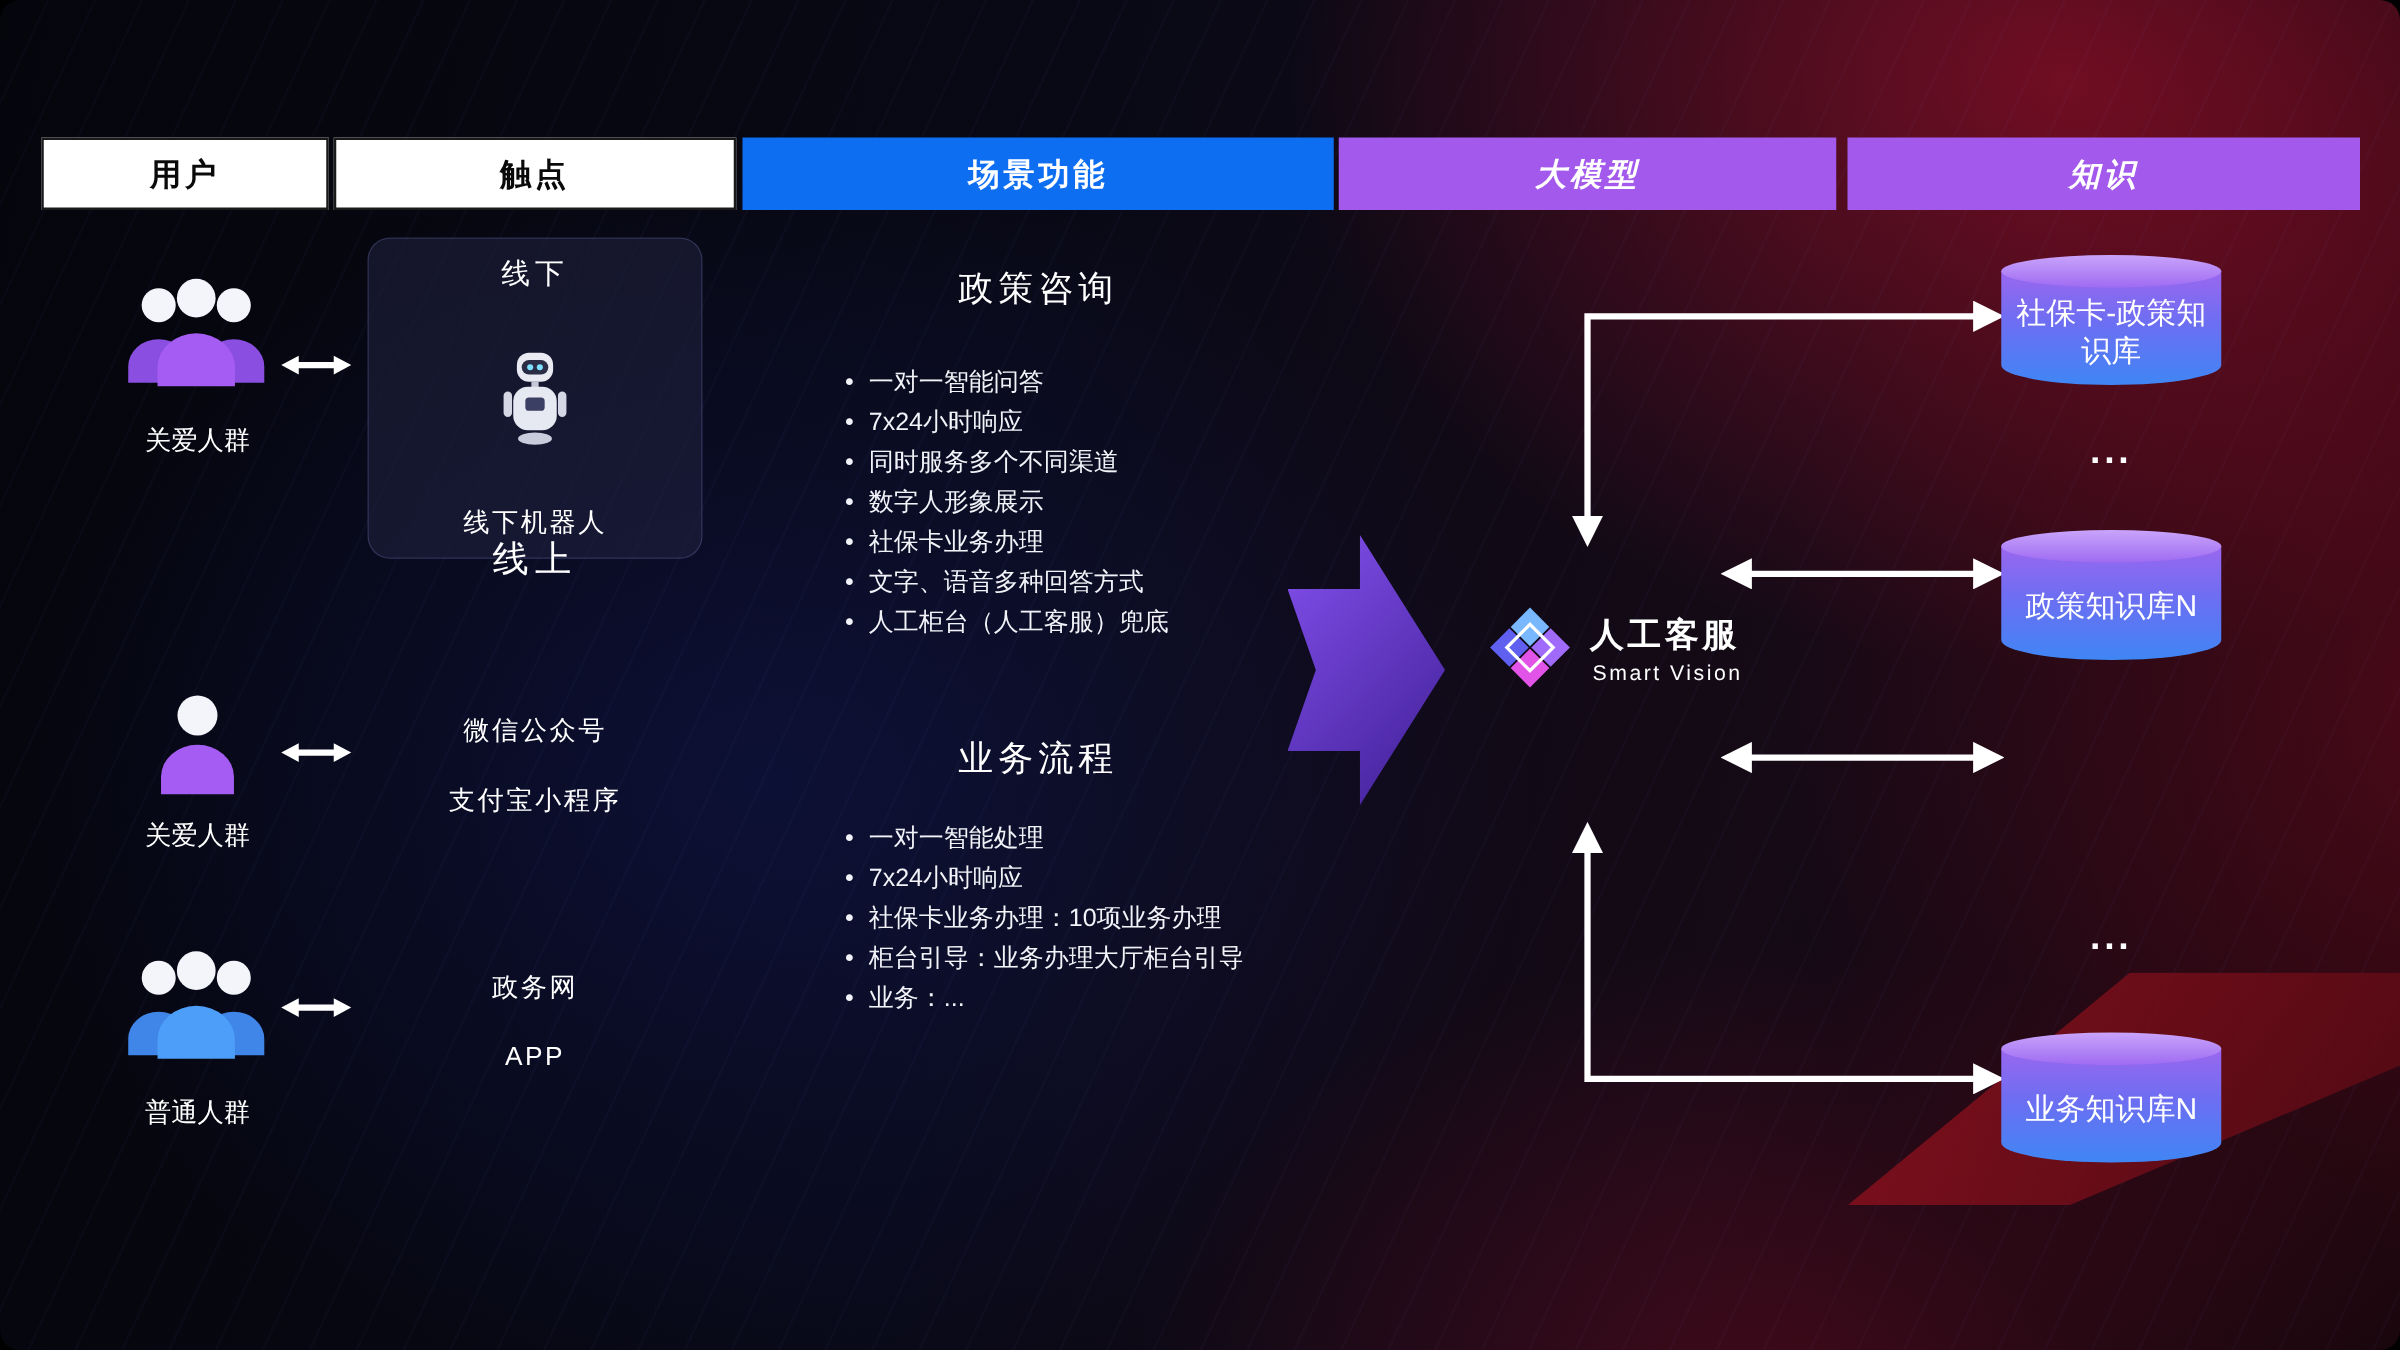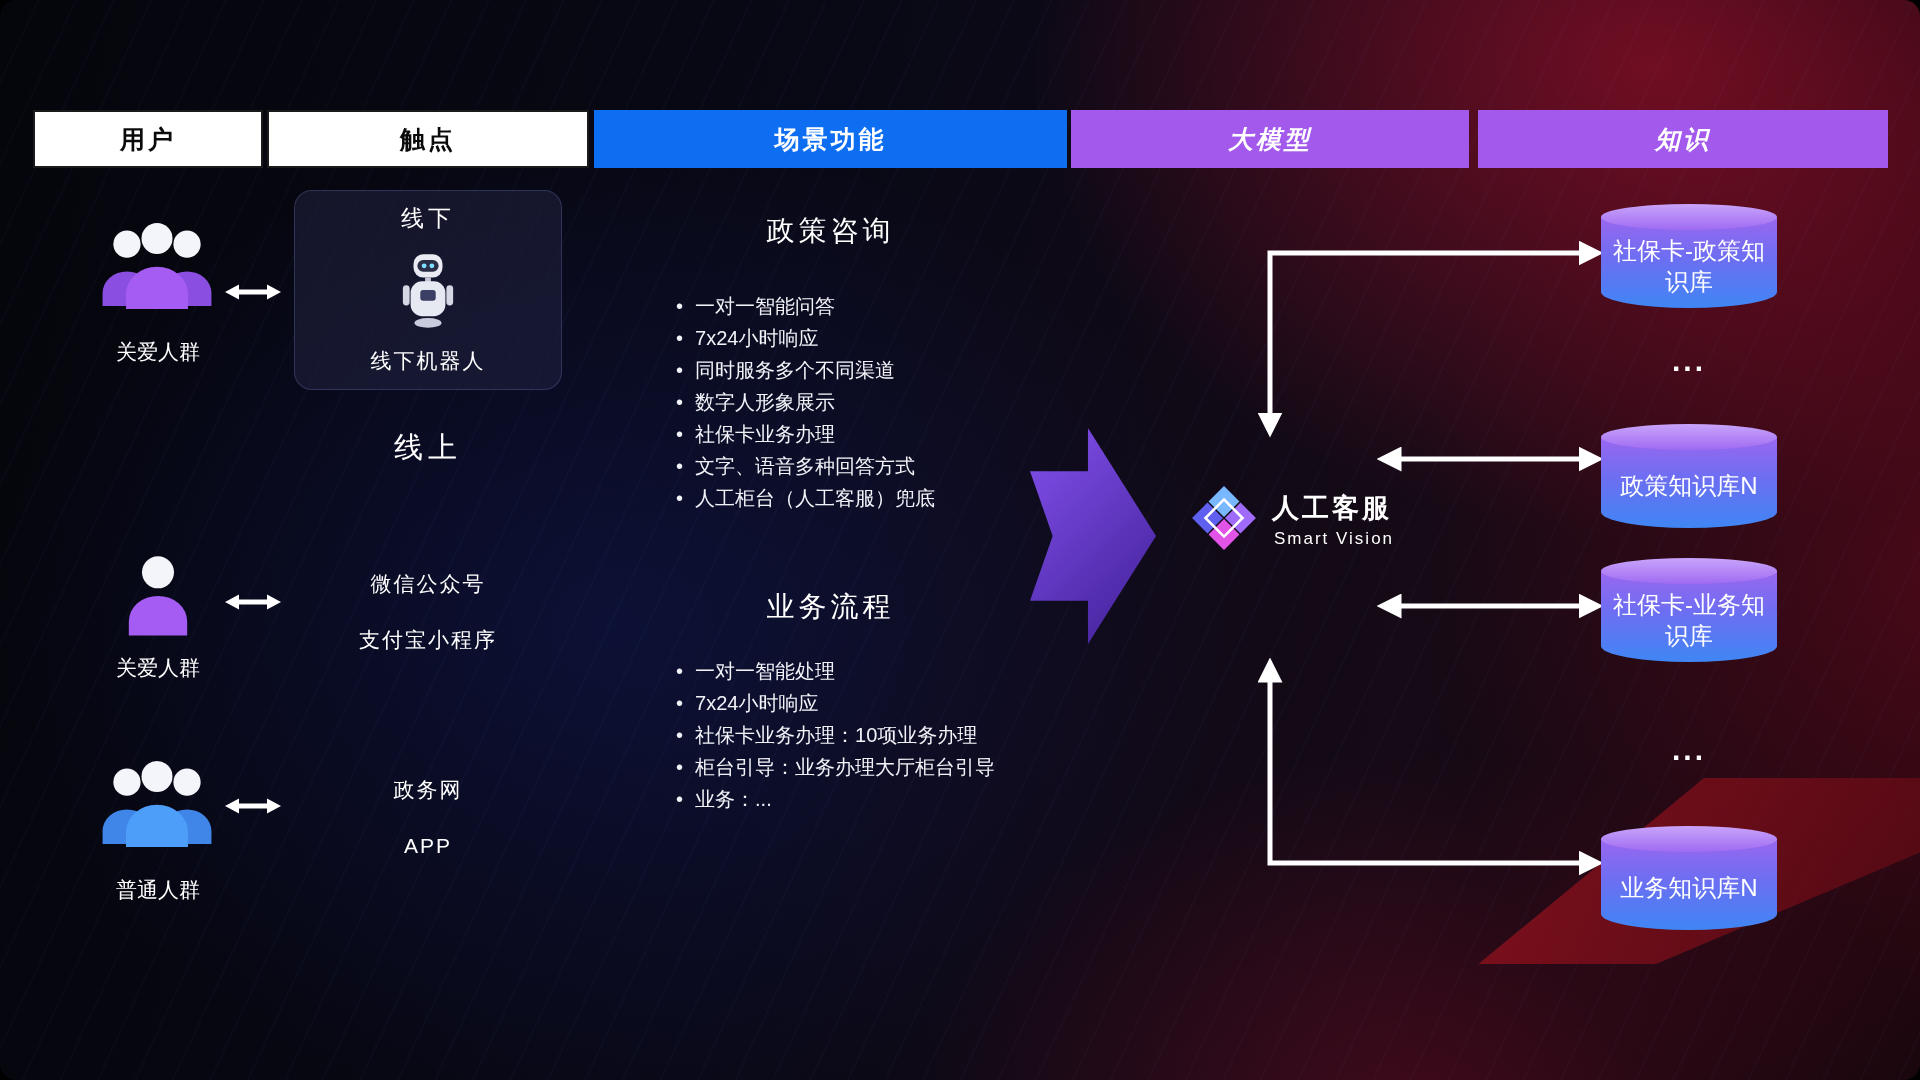--- a/index.html
+++ b/index.html
@@ -30,21 +30,21 @@
     font-size:25px;font-weight:700;letter-spacing:3px;box-sizing:border-box;
   }
   .hdr-white{background:#ffffff;color:#0a0a0a;border:2px solid #1a1a1a;}
   .hdr-blue{background:#0d6ef2;color:#fff;}
   .hdr-purple{background:#a259ec;color:#fff;font-style:italic;}
 
   .user-label{position:absolute;width:200px;text-align:center;font-size:21px;color:#fff;}
   .icon-abs{position:absolute;}
 
   .offline-box{
-    position:absolute;left:294px;top:190px;width:268px;height:200px;
+    position:absolute;left:294px;top:190px;width:268px;height:257px;
     background:rgba(32,34,64,0.55);border:1px solid rgba(130,140,210,0.25);border-radius:18px;
     display:flex;flex-direction:column;align-items:center;justify-content:space-between;
     padding:12px 0 14px;box-sizing:border-box;
   }
   .offline-title{font-size:23px;letter-spacing:4px;}
   .offline-robot-label{font-size:21px;letter-spacing:2px;}
   .tp-item{position:absolute;left:294px;width:268px;text-align:center;font-size:21px;color:#fff;letter-spacing:2px;}
   .tp-online-title{font-size:29px;letter-spacing:5px;}
 
   .scene-title{position:absolute;left:594px;width:473px;text-align:center;font-size:28px;font-weight:500;letter-spacing:4px;}
@@ -209,24 +209,19 @@
     <div class="db-body"></div>
     <div class="db-top"></div>
     <div class="db-label">社保卡-政策知识库</div>
   </div>
   <div class="dots" style="top:344px;">...</div>
   <div class="db" style="top:424px;">
     <div class="db-body"></div>
     <div class="db-top"></div>
     <div class="db-label">政策知识库N</div>
   </div>
-  <div class="db" style="top:558px;">
-    <div class="db-body"></div>
-    <div class="db-top"></div>
-    <div class="db-label">社保卡-业务知识库</div>
-  </div>
   <div class="dots" style="top:733px;">...</div>
   <div class="db" style="top:826px;">
     <div class="db-body"></div>
     <div class="db-top"></div>
     <div class="db-label">业务知识库N</div>
   </div>
 </div>
 
 </body></html>

